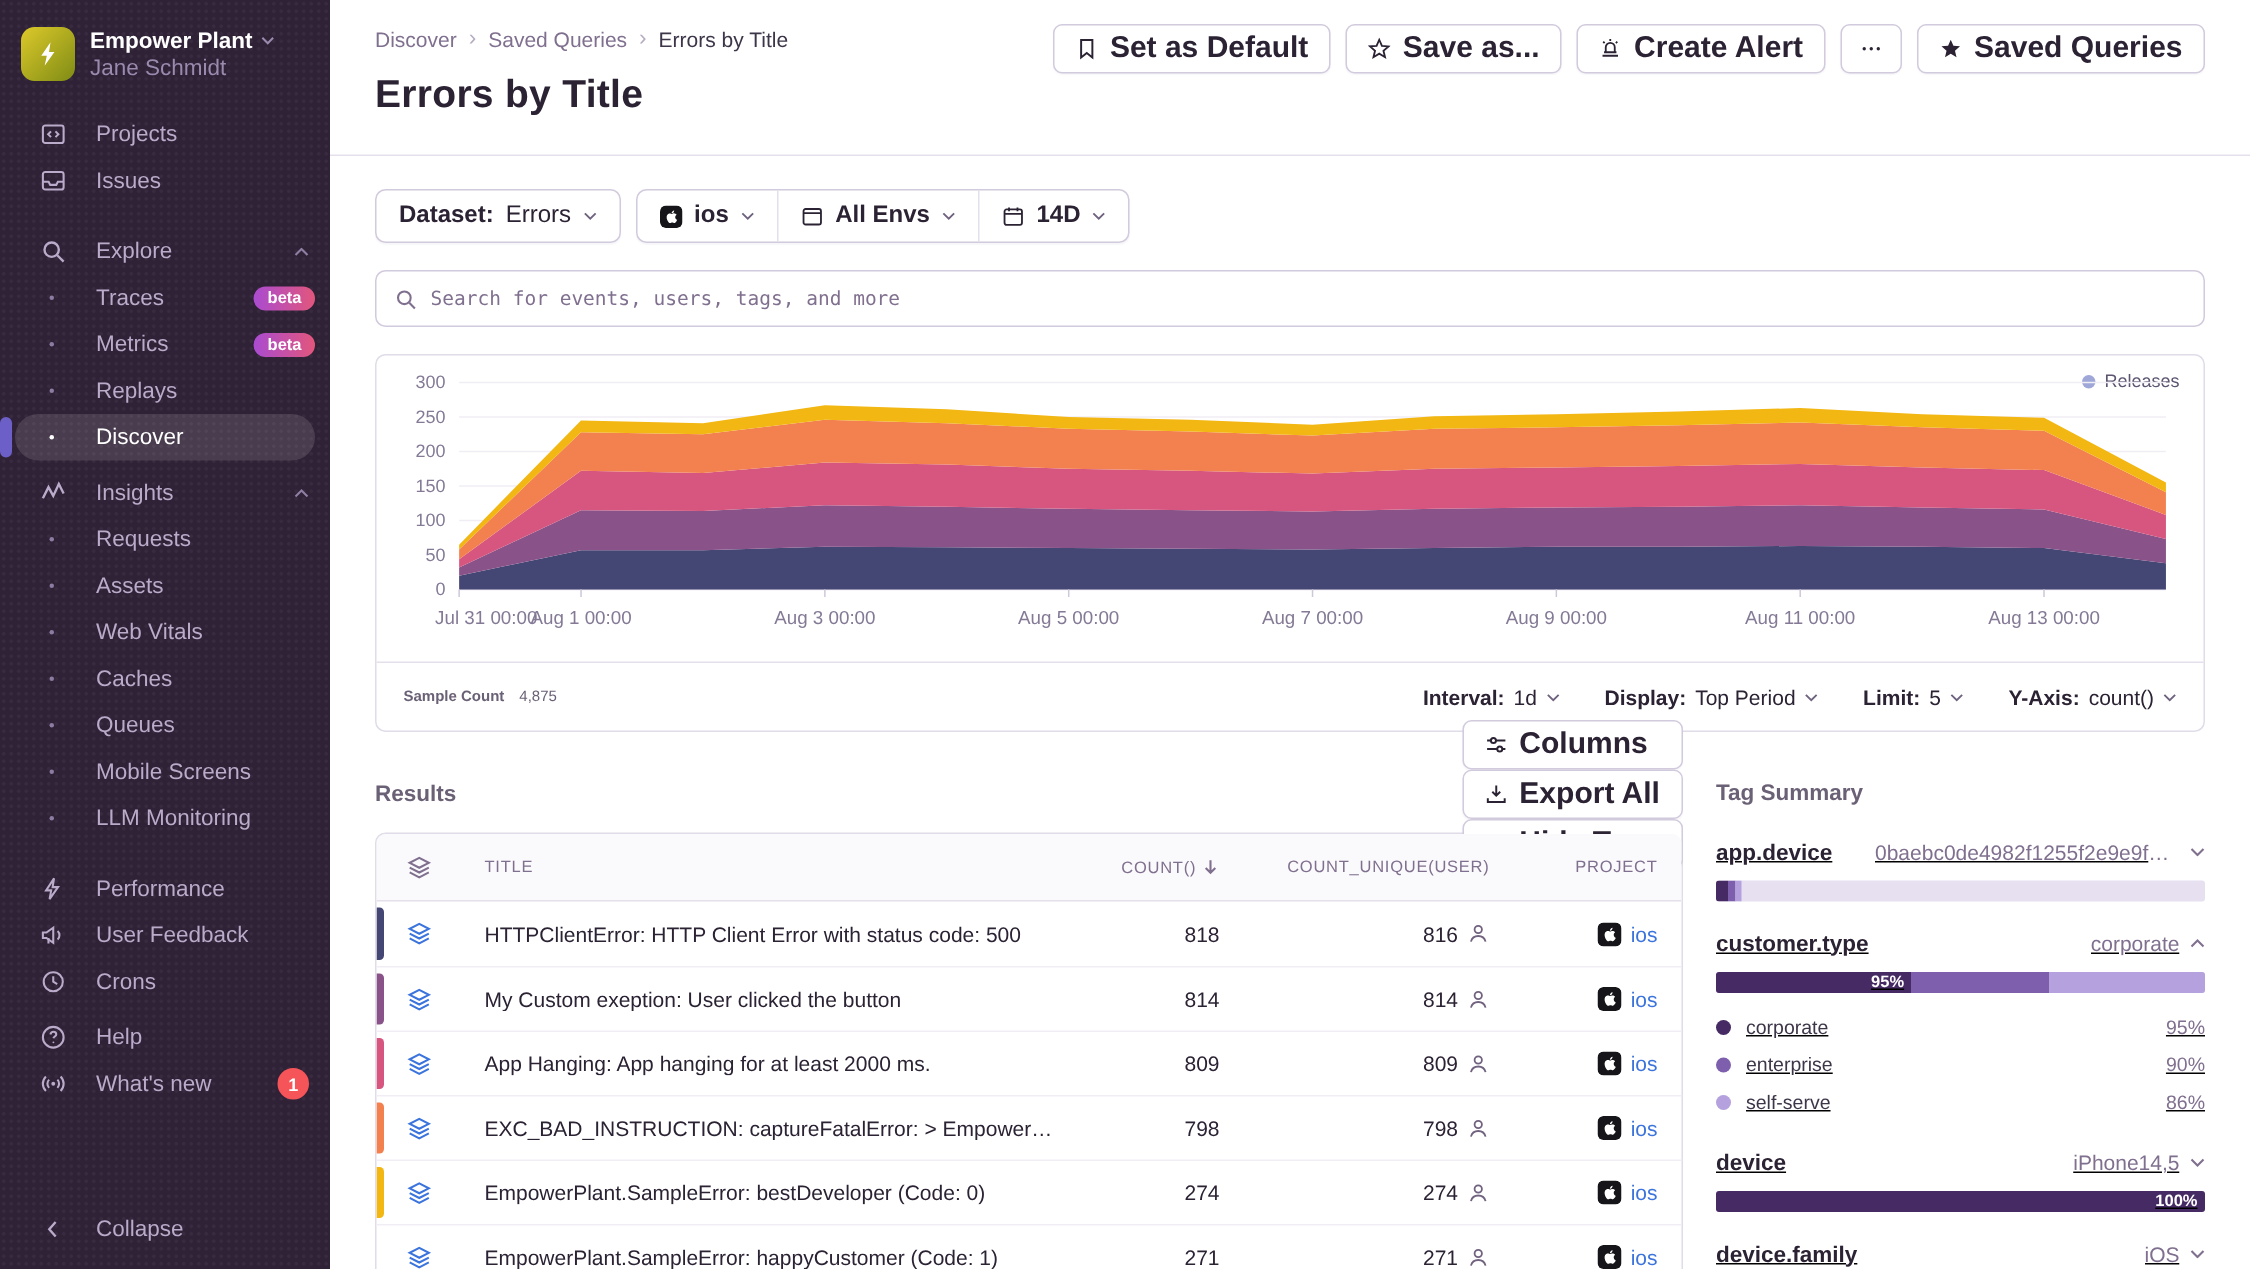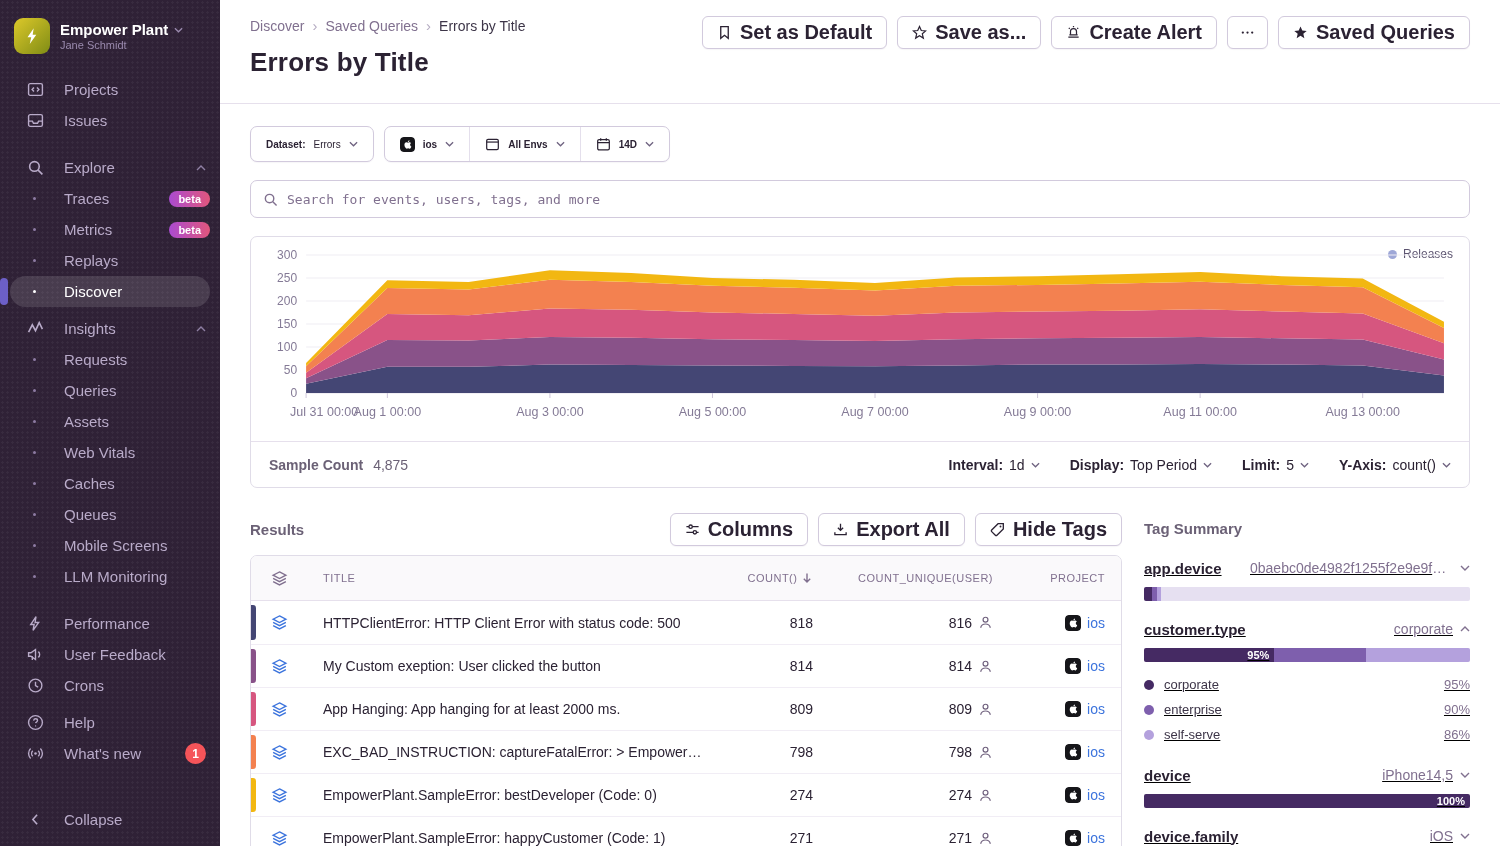--- a/index.html
+++ b/index.html
@@ -8,21 +8,21 @@
 
   
   .sidebar { width:220px; flex:none; background-color:#2f2136;
     background-image:radial-gradient(rgba(255,255,255,.045) 1px, transparent 1.2px);
     background-size:5px 5px; color:#b9abc9; display:flex; flex-direction:column; padding:12px 0 10px; }
   .org { display:flex; align-items:center; gap:10px; padding:6px 14px 14px; cursor:pointer; }
   .org-logo { width:36px; height:36px; border-radius:9px; background:linear-gradient(135deg,#ddc92a,#7f8c15);
     display:flex; align-items:center; justify-content:center; flex:none; }
   .org-logo svg { width:18px; height:18px; }
   .org-name { font-size:15px; font-weight:700; color:#fff; display:flex; align-items:center; gap:6px; white-space:nowrap; }
-  .org-user { font-size:11px; color:#9a8aae; margin-top:1px; }
+  .org-user { font-size:15px; color:#9a8aae; margin-top:1px; }
   .chev { display:inline-flex; color:#9a8aae; }
   .chev svg { width:9px; height:6px; }
   nav { flex:1; min-height:0; }
   .nav-block { margin-top:16px; }
   .nav-block.tight { margin-top:6px; }
   .nav-item, .nav-sub { height:31px; display:flex; align-items:center; font-size:15px; color:#b9abc9; cursor:pointer; }
   .nav-item { padding:0 14px 0 26px; }
   .nav-icon { width:18px; height:18px; margin-right:20px; display:flex; align-items:center; justify-content:center; flex:none; }
   .nav-icon svg { width:17px; height:17px; }
   .grp-chev { margin-left:auto; color:#8f7fa3; display:flex; }
@@ -55,21 +55,21 @@
     cursor:pointer; white-space:nowrap; box-shadow:0 1px 1px rgba(45,30,65,.04); }
   .btn svg { width:15px; height:15px; flex:none; }
   .btn.icon-only { padding:0 12px; }
 
   .content { flex:1; min-height:0; padding:22px 30px 0; }
 
   
   .filter-row { display:flex; gap:10px; margin-bottom:18px; }
   .pill { height:36px; display:flex; align-items:center; background:#fff; border:1px solid #d2cadd;
     border-radius:7px; box-shadow:0 1px 1px rgba(45,30,65,.04); }
-  .pill .seg { display:flex; align-items:center; gap:8px; padding:0 15px; font-size:10px; color:#2b2233;
+  .pill .seg { display:flex; align-items:center; gap:8px; padding:0 15px; font-size:16px; color:#2b2233;
     cursor:pointer; height:100%; }
   .pill .seg + .seg { border-left:1px solid #e4dfec; }
   .seg b { font-weight:700; }
   .seg .val { font-weight:400; }
   .seg svg.ic { width:15px; height:15px; }
   .seg .chev svg { width:9px; height:6px; }
   .seg .chev { color:#6f6380; }
 
   
   .search-bar { height:38px; border:1px solid #d2cadd; border-radius:7px; display:flex; align-items:center;
@@ -83,34 +83,34 @@
   .chart-panel { border:1px solid #e0dce8; border-radius:7px; margin-bottom:24px; background:#fff; }
   .chart-area { position:relative; height:204px; }
   .chart-area svg.plot { position:absolute; inset:0; width:100%; height:100%; }
   .legend { position:absolute; top:10px; right:16px; display:flex; align-items:center; gap:6px;
     font-size:12px; color:#5c5470; cursor:pointer; }
   .legend .dot { width:9px; height:9px; border-radius:50%; background:#7d89c9; opacity:.75; }
   .ytick { font-size:12px; fill:#847a96; }
   .xtick { font-size:12.5px; fill:#847a96; }
   .chart-footer { border-top:1px solid #e6e0ec; height:46px; display:flex; align-items:center;
     justify-content:space-between; padding:0 18px; }
-  .sample { font-size:14px; color:#6b6176; }
+  .sample { font-size:10px; color:#6b6176; }
   .sample .lbl { font-weight:700; margin-right:10px; }
   .cf-controls { display:flex; gap:30px; }
   .cf-item { display:flex; align-items:center; gap:6px; font-size:14px; color:#2b2233; cursor:pointer; }
   .cf-item .lbl { font-weight:700; }
   .cf-item .chev { color:#6f6380; display:flex; }
   .cf-item .chev svg { width:9px; height:6px; }
 
   
   .lower { display:flex; gap:22px; align-items:flex-start; }
   .table-col { flex:1; min-width:0; }
   .results-header { display:flex; justify-content:space-between; align-items:center; margin-bottom:9px; height:34px; }
   .rail-heading, .results-title { font-size:15px; font-weight:700; color:#6b6176; }
-  .results-actions { display:flex; gap:10px; }
+  .results-actions { display:flex; gap:0;flex-direction:column; }
   .table-wrap { border:1px solid #e0dce8; border-radius:7px; overflow:hidden; background:#fff; }
   .t-row { display:grid; grid-template-columns:56px minmax(0,1fr) 110px 180px 112px; align-items:center; height:43px;
     position:relative; }
   .t-head { background:#faf9fb; height:45px; border-bottom:1px solid #e6e0ec; font-size:11px; font-weight:400;
     letter-spacing:.5px; color:#80708f; }
   .t-row + .t-row { border-top:1px solid #f1edf5; }
   .cell { padding:0 16px; white-space:nowrap; overflow:hidden; text-overflow:ellipsis; font-size:14px; color:#2b2233; }
   .cell.c-icon { display:flex; justify-content:center; padding:0; }
   .cell.num { text-align:right; }
   .cell.right { display:flex; align-items:center; justify-content:flex-end; gap:6px; overflow:visible; }
@@ -241,26 +241,20 @@
               <svg viewBox="0 0 10 6" fill="none" stroke="currentColor" stroke-width="1.4">
                 <path d="m1 5 4-4 4 4"></path>
               </svg>
             </span>
           </div>
           <div class="nav-sub">
             <span class="bullet">
               <i></i>
             </span>
             <span>Requests</span>
-          </div>
-          <div class="nav-sub">
-            <span class="bullet">
-              <i></i>
-            </span>
-            <span>Queries</span>
           </div>
           <div class="nav-sub">
             <span class="bullet">
               <i></i>
             </span>
             <span>Assets</span>
           </div>
           <div class="nav-sub">
             <span class="bullet">
               <i></i>

